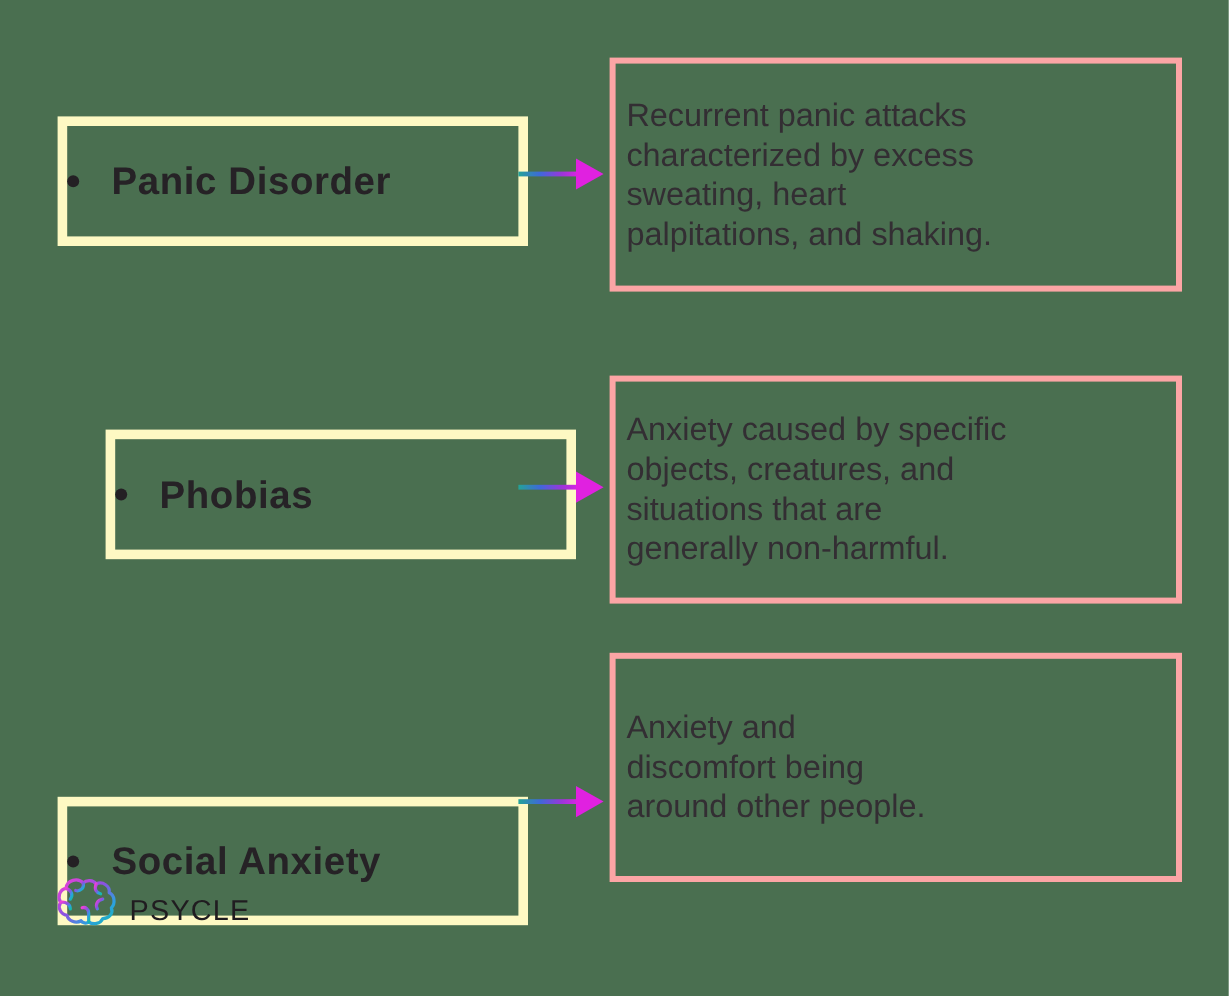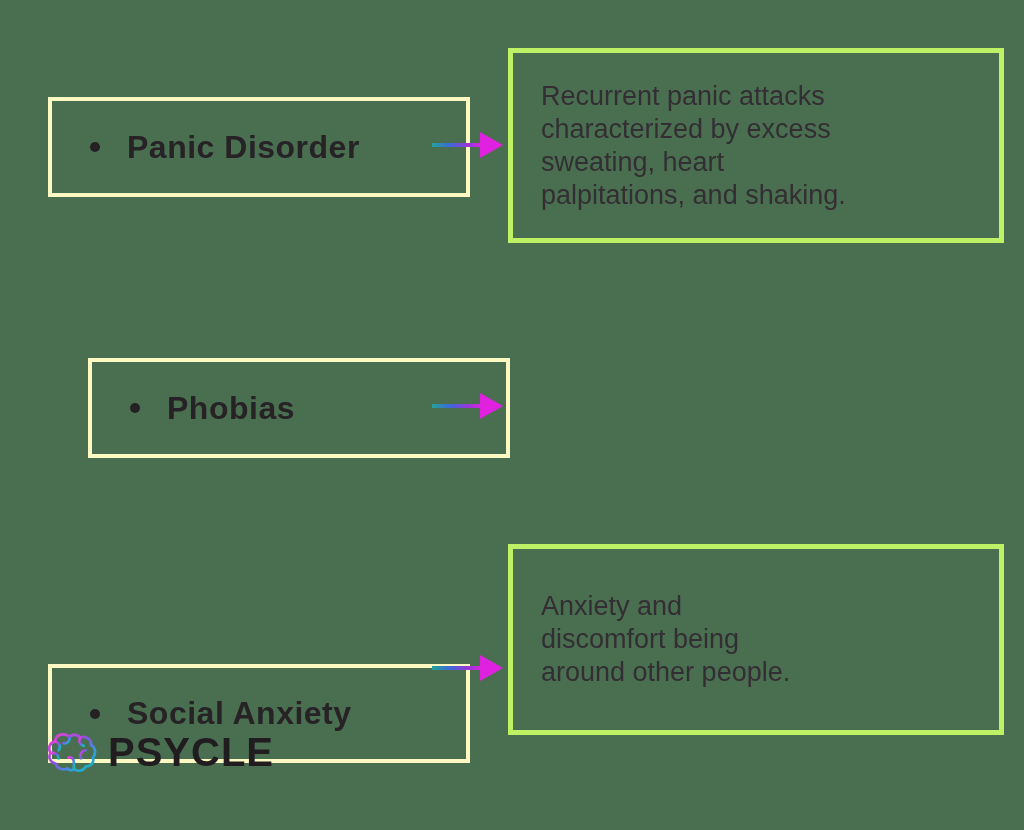--- a/index.html
+++ b/index.html
@@ -11,24 +11,23 @@
     height: 830px;
     background: #4a6f50;
     overflow: hidden;
   }
 
   
   .term-box {
     position: absolute;
     left: 48px;
     width: 376px;          
-    border: 4px solid #fef9c3;
+    border: 8px solid #fef9c3;
     display: flex;
     align-items: center;
-    padding-left: 38px;
     box-sizing: content-box;
     background: transparent;
   }
   .term-box.r1 { top: 97px;  height: 92px; }
   .term-box.r2 { top: 358px; height: 92px; margin-left: 40px; }
   .term-box.r3 { top: 620px; height: 91px; margin-top: 44px; }
 
   .bullet-dot {
     width: 10px; height: 10px;
     border-radius: 50%;
@@ -42,24 +41,24 @@
     letter-spacing: 0.5px;
     color: #262226;
     white-space: nowrap;
   }
 
   
   .desc-box {
     position: absolute;
     left: 508px;
     width: 454px;          
-    border: 5px solid #bef264;
+    border: 5px solid #fca5a5;
     display: flex;
     align-items: center;
-    padding-left: 28px;
+    padding-left: 9px;
     padding-right: 4px;
     box-sizing: content-box;
   }
   .desc-box.r1 { top: 48px;  height: 185px; }
   .desc-box.r2 { top: 313px; height: 180px; }
   .desc-box.r3 { top: 544px; height: 181px; }
 
   .desc-text {
     font-size: 27px;
     line-height: 33px;
@@ -95,25 +94,26 @@
 
   
   .logo {
     position: absolute;
     left: 46px;
     top: 730px;
     display: flex;
     align-items: center;
   }
   .logo-text {
-    font-size: 40px;
-    font-weight: 700;
+    font-size: 24px;
+    font-weight: 400;
     letter-spacing: 1px;
     color: #201c20;
     margin-left: 8px;
+    margin-top: 15px;
   }
 </style>
 </head>
 <body>
 
 <div class="canvas">
 
   <div class="term-box r1">
     <span class="bullet-dot"></span>
     <span class="term-label">Panic Disorder</span>
@@ -129,20 +129,26 @@
 palpitations, and shaking.</span>
   </div>
 
   <div class="term-box r2">
     <span class="bullet-dot"></span>
     <span class="term-label">Phobias</span>
   </div>
   <div class="arrow r2">
     <span class="arrow-shaft"></span>
     <span class="arrow-head"></span>
+  </div>
+  <div class="desc-box r2">
+    <span class="desc-text">Anxiety caused by specific
+objects, creatures, and
+situations that are
+generally non-harmful.</span>
   </div>
 
   <div class="term-box r3">
     <span class="bullet-dot"></span>
     <span class="term-label">Social Anxiety</span>
   </div>
   <div class="arrow r3">
     <span class="arrow-shaft"></span>
     <span class="arrow-head"></span>
   </div>

